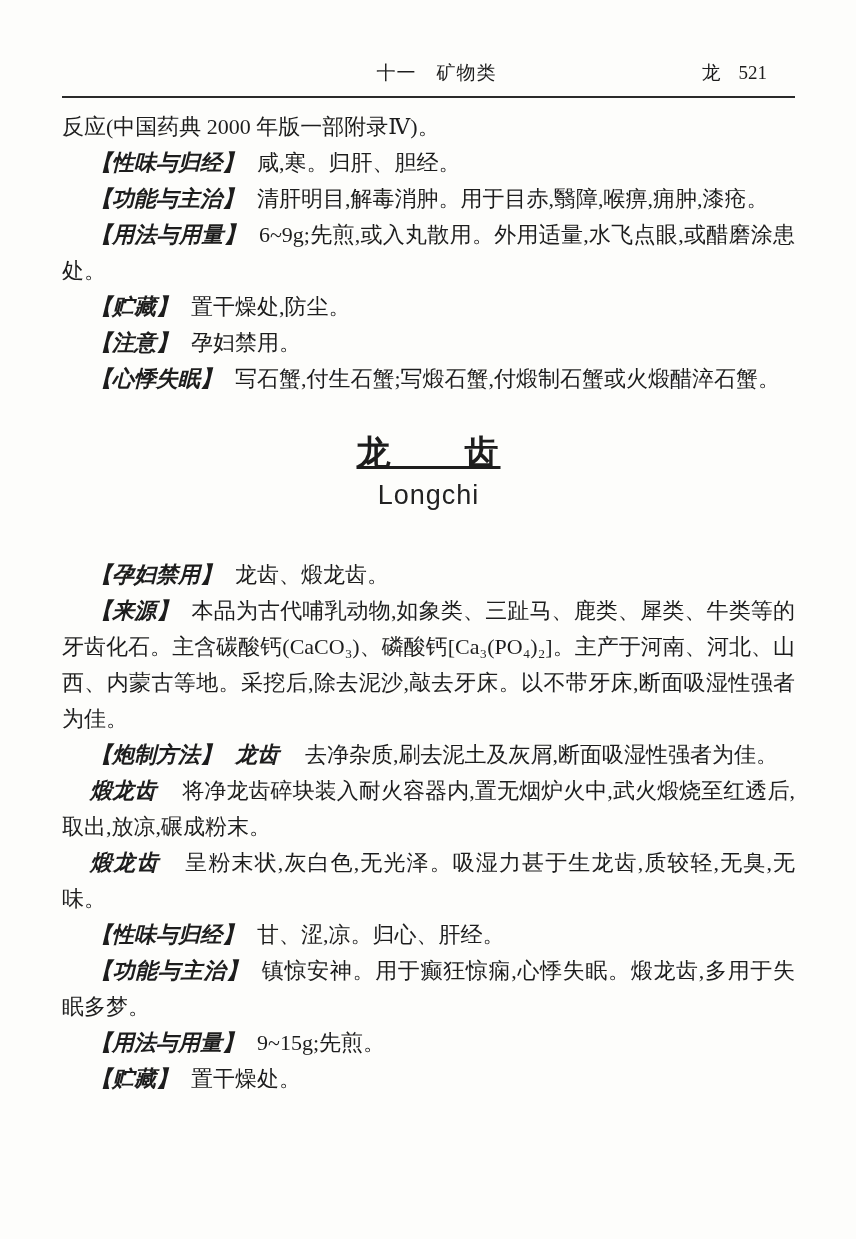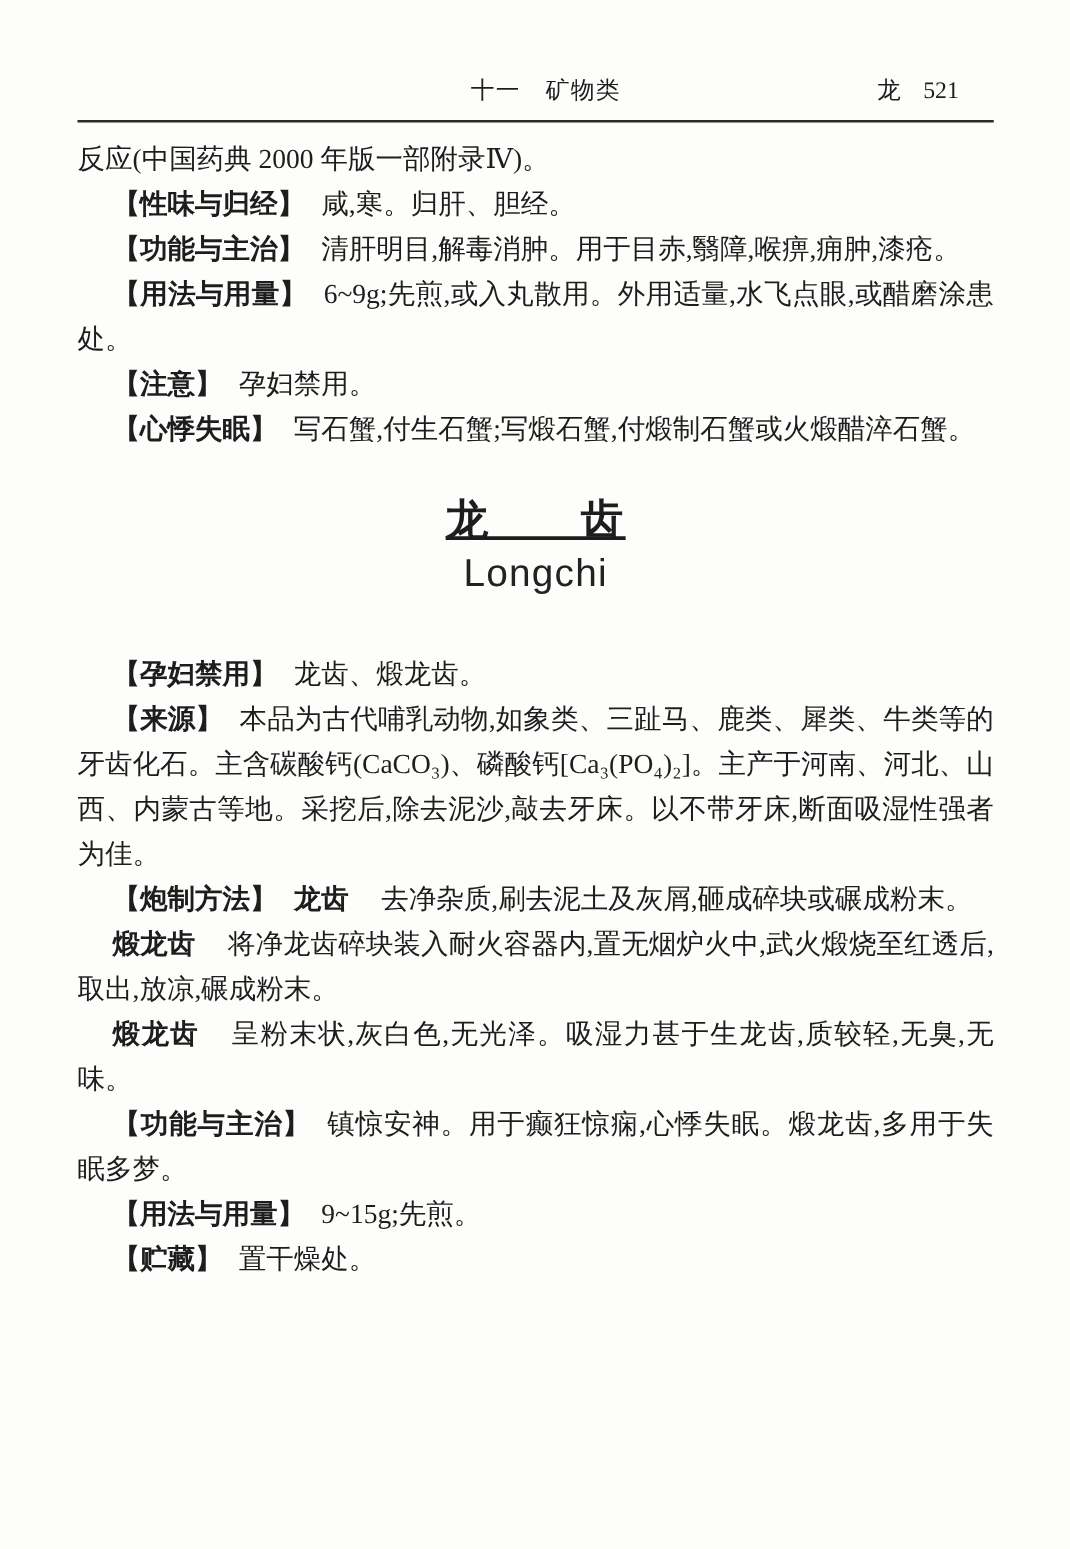--- a/index.html
+++ b/index.html
@@ -47,38 +47,39 @@
   p.cont, p.entry {
     margin: 0;
     line-height: 36px;
     text-align: justify;
   }
   p.cont { text-indent: 0; }
   p.entry { text-indent: 28px; }
   .lbl, .sublbl {
     font-family: "Liberation Sans", "DejaVu Sans", sans-serif;
     font-weight: 700;
+    font-style: italic;
   }
   .lbl { margin-right: 13px; }
   .sublbl { margin-right: 26px; }
   .lbl:empty, .sublbl:empty { display: none; }
   .title-cn {
     margin: 34px 0 0 0;
     text-align: center;
     font-size: 34px;
     line-height: 44px;
     font-weight: 700;
     white-space: pre;
     letter-spacing: 2px;
     text-decoration: underline;
   }
   .title-pinyin {
     margin: 5px 0 47px 0;
     text-align: center;
-    font-size: 31px;
+    font-size: 27px;
     line-height: 30px;
     font-family: "Liberation Sans", "DejaVu Sans", sans-serif;
     font-weight: 400;
     color: #222;
     letter-spacing: 1px;
   }
 </style>
 </head>
 <body>
 
@@ -94,29 +95,31 @@
 
   <hr class="rule">
 
   <main>
 
     <p class="cont">反应(中国药典 2000 年版一部附录Ⅳ)。</p>
 
     <p class="entry"><span class="lbl">【性味与归经】</span><span class="txt">咸,寒。归肝、胆经。</span></p>
     <p class="entry"><span class="lbl">【功能与主治】</span><span class="txt">清肝明目,解毒消肿。用于目赤,翳障,喉痹,痈肿,漆疮。</span></p>
     <p class="entry"><span class="lbl">【用法与用量】</span><span class="txt">6~9g;先煎,或入丸散用。外用适量,水飞点眼,或醋磨涂患处。</span></p>
+    <p class="entry"><span class="lbl">【贮藏】</span><span class="txt">置干燥处,防尘。</span></p>
     <p class="entry"><span class="lbl">【注意】</span><span class="txt">孕妇禁用。</span></p>
     <p class="entry"><span class="lbl">【心悸失眠】</span><span class="txt">写石蟹,付生石蟹;写煅石蟹,付煅制石蟹或火煅醋淬石蟹。</span></p>
 
     <h1 class="title-cn">龙　　齿</h1>
     <div class="title-pinyin">Longchi</div>
 
     <p class="entry"><span class="lbl">【孕妇禁用】</span><span class="txt">龙齿、煅龙齿。</span></p>
     <p class="entry"><span class="lbl">【来源】</span><span class="txt">本品为古代哺乳动物,如象类、三趾马、鹿类、犀类、牛类等的牙齿化石。主含碳酸钙(CaCO₃)、磷酸钙[Ca₃(PO₄)₂]。主产于河南、河北、山西、内蒙古等地。采挖后,除去泥沙,敲去牙床。以不带牙床,断面吸湿性强者为佳。</span></p>
-    <p class="entry"><span class="lbl">【炮制方法】</span><span class="sublbl">龙齿</span><span class="txt">去净杂质,刷去泥土及灰屑,砸成碎块或碾成粉末。</span></p>
+    <p class="entry"><span class="lbl">【炮制方法】</span><span class="sublbl">龙齿</span><span class="txt">去净杂质,刷去泥土及灰屑,断面吸湿性强者为佳。</span></p>
     <p class="entry"><span class="sublbl">煅龙齿</span><span class="txt">将净龙齿碎块装入耐火容器内,置无烟炉火中,武火煅烧至红透后,取出,放凉,碾成粉末。</span></p>
     <p class="entry"><span class="sublbl">煅龙齿</span><span class="txt">呈粉末状,灰白色,无光泽。吸湿力甚于生龙齿,质较轻,无臭,无味。</span></p>
+    <p class="entry"><span class="lbl">【性味与归经】</span><span class="txt">甘、涩,凉。归心、肝经。</span></p>
     <p class="entry"><span class="lbl">【功能与主治】</span><span class="txt">镇惊安神。用于癫狂惊痫,心悸失眠。煅龙齿,多用于失眠多梦。</span></p>
     <p class="entry"><span class="lbl">【用法与用量】</span><span class="txt">9~15g;先煎。</span></p>
     <p class="entry"><span class="lbl">【贮藏】</span><span class="txt">置干燥处。</span></p>
 
   </main>
 </div>
 
 </body></html>

